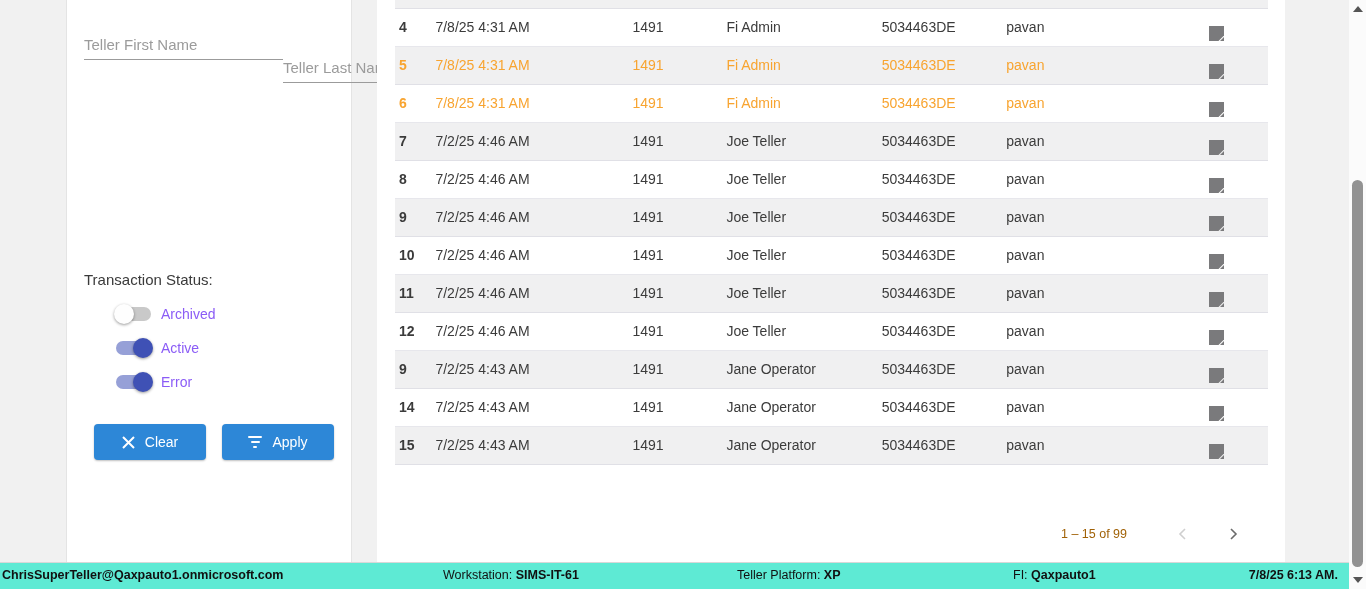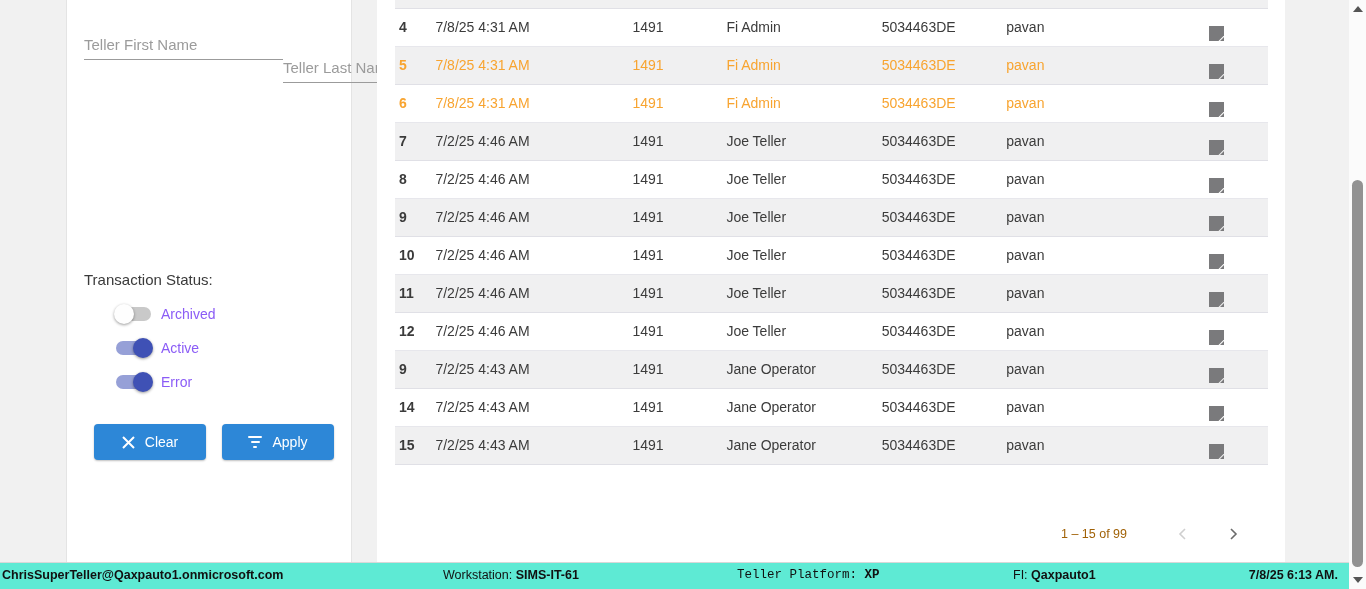--- a/index.html
+++ b/index.html
@@ -53,21 +53,21 @@
   .pg-btn { background:none; border:none; padding:0; margin:0; width:24px; height:24px;
     display:flex; align-items:center; justify-content:center; cursor:pointer; }
   .pg-prev { margin-left:44px; } .pg-next { margin-left:26px; }
 
   
   .statusbar { position:absolute; left:0; bottom:0; width:1366px; height:27px; background:#5eead4;
     border-top:1px solid #d8d8d8; font-size:12.5px; color:#111; }
   .sb { position:absolute; top:5px; white-space:nowrap; }
   .sb b { font-weight:bold;margin-top:25px; }
   .sb-user { left:2px; font-weight:bold; }
-  .sb-ws { left:443px; } .sb-tp { left:737px;font-family:Liberation Mono, monospace; } .sb-fi { left:1013px; }
+  .sb-ws { left:443px; } .sb-tp { left:737px; } .sb-fi { left:1013px; }
   .sb-dt { right:28px; font-weight:bold; }
 
   
   .scrollbar { position:absolute; right:0; top:0; width:17px; height:589px; background:#fbfbfb; }
   .sb-arrow { position:absolute; left:50%; transform:translateX(-50%); width:0; height:0; }
   .sb-up   { top:6px;    border-left:5px solid transparent; border-right:5px solid transparent; border-bottom:6px solid #555; }
   .sb-down { bottom:6px; border-left:5px solid transparent; border-right:5px solid transparent; border-top:6px solid #555; }
   .sb-thumb { position:absolute; left:3px; top:180px; width:11px; height:387px; border-radius:6px; background:#929292; }
 </style>
 </head>

